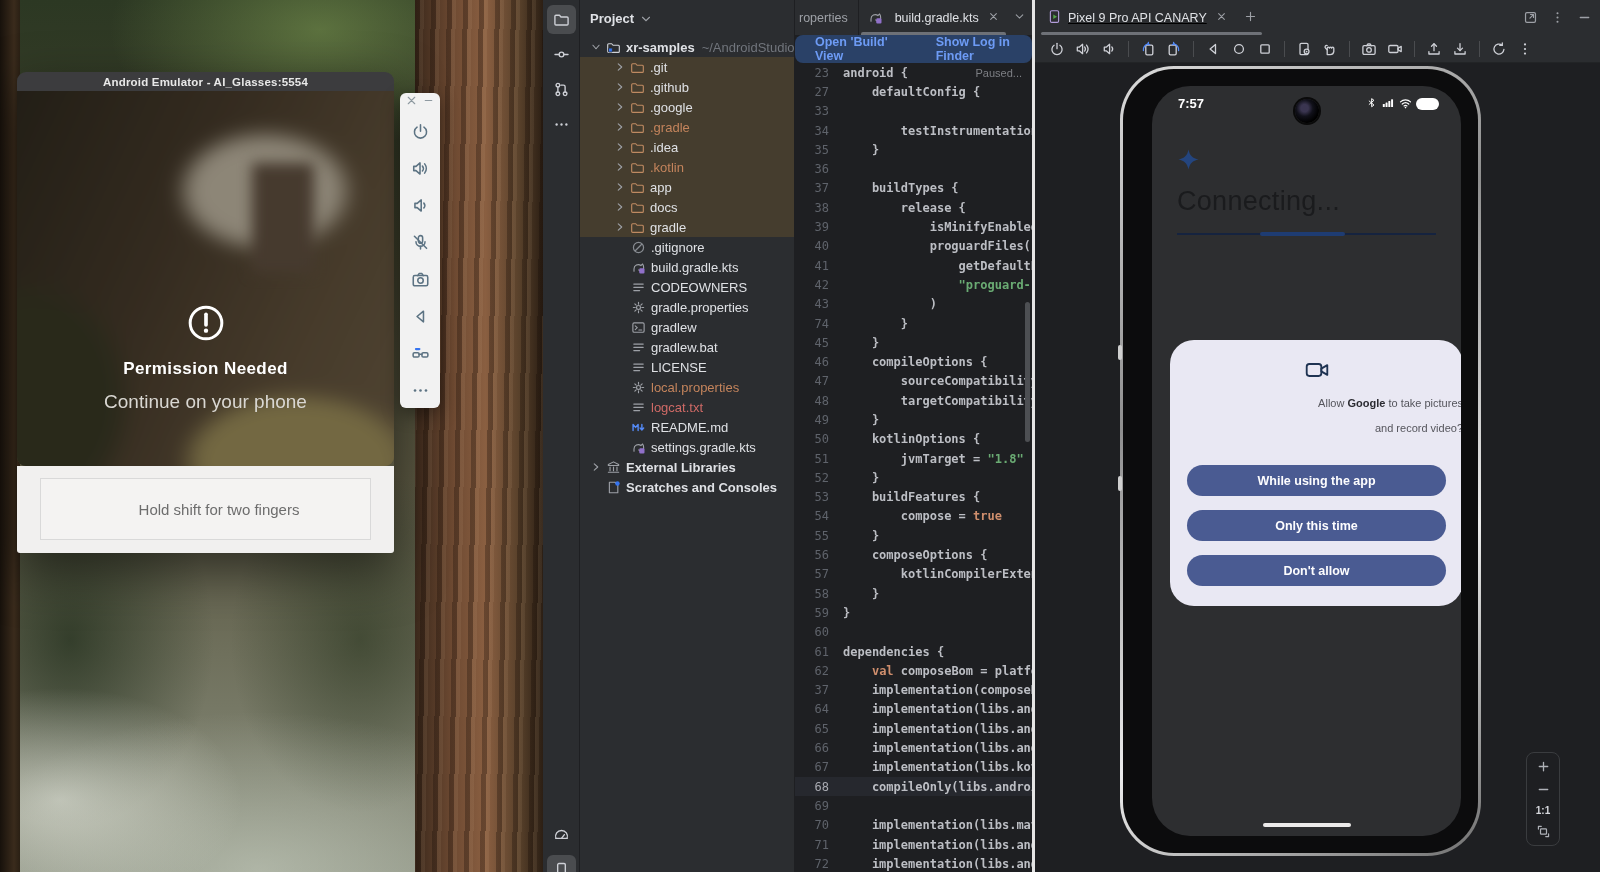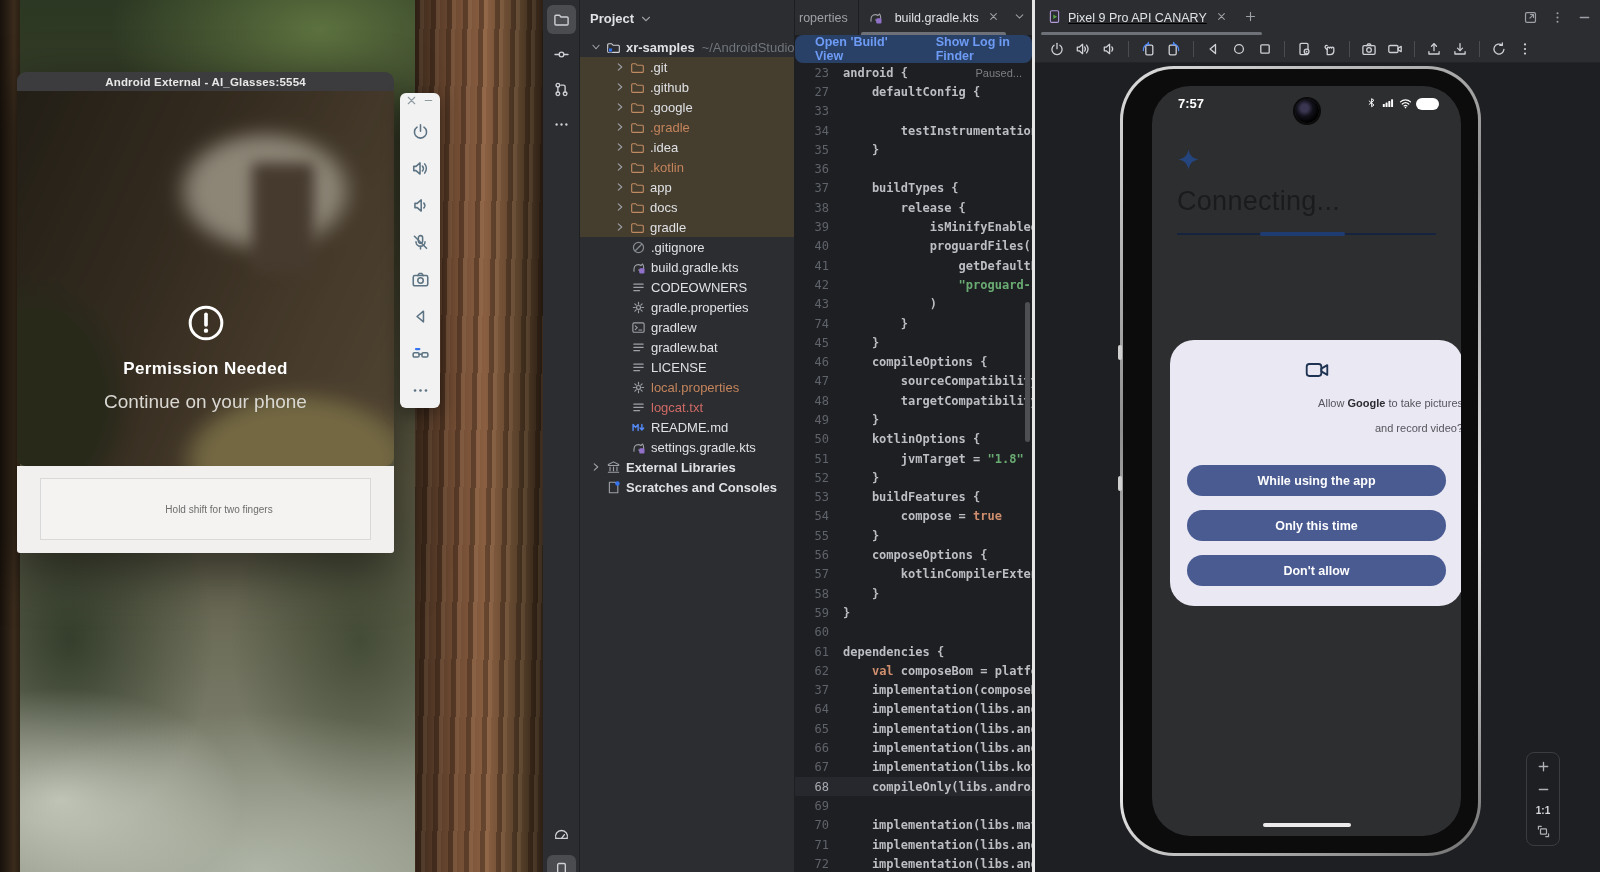--- a/index.html
+++ b/index.html
@@ -36,21 +36,21 @@
       radial-gradient(ellipse 140px 160px at 30px 330px, #3c3e28 0 60%, transparent 78%),
       linear-gradient(115deg,#2e2a1f 0%,#4e4130 40%,#6b5a42 70%,#7d6c50 100%); }
   .emu-frame { position:absolute; left:235px; top:72px; width:62px; height:110px; background:#6b5948; filter:blur(7px); }
   .emu-dim { position:absolute; inset:0; background:rgba(10,8,5,.38); }
   .emu-dialog { position:absolute; inset:0; display:flex; flex-direction:column; align-items:center; }
   .emu-excl { margin-top:212px; }
   .emu-dtitle { margin-top:16px; color:#ffffff; font-size:17px; font-weight:bold; letter-spacing:.4px; }
   .emu-dsub { margin-top:12px; color:#d9d7d2; font-size:19px; font-weight:300; }
   .emu-hint { position:relative; height:87px; background:#f1f0ef; border-radius:0 0 3px 3px; }
   .emu-hint-box { position:absolute; left:23px; right:23px; top:12px; bottom:13px; border:1px solid #d9d9d9; background:#f4f3f2;
-    display:flex; align-items:center; justify-content:center; color:#6d6d6d; font-size:10px;padding-left:27px; }
+    display:flex; align-items:center; justify-content:center; color:#6d6d6d; font-size:15px;padding-left:27px; }
 
   
   .emu-toolbar { position:absolute; left:400px; top:93px; width:40px; height:315px; background:#f2f2f2; border-radius:6px;
     box-shadow:0 6px 18px rgba(0,0,0,.4); display:flex; flex-direction:column; align-items:center; }
   .emu-wc { width:100%; display:flex; justify-content:space-evenly; align-items:center; height:22px; color:#8f9aa1; }
   .etb-btn { width:28px; height:35px; display:flex; align-items:center; justify-content:center; color:#5c7383; cursor:pointer; }
   .etb-btn svg { width:19px; height:19px; }
 
   
   .ide { position:absolute; left:543px; top:0; width:1057px; height:872px; background:#2b2d30; }
@@ -151,21 +151,21 @@
   .rd-zoom .ratio { font-size:10px; font-weight:bold; color:#d5d7dc; }
 </style>
 </head>
 <body>
 
 <div class="wallpaper"></div>
 <div class="trunk-left"></div>
 <div class="trunk-right"></div>
 
 <div class="emu">
-  <div class="emu-title">Android External - AI_Glasses:5554</div>
+  <div class="emu-title">Android Emulator - AI_Glasses:5554</div>
   <div class="emu-screen">
     <div class="emu-bg"></div>
     <div class="emu-frame"></div>
     <div class="emu-dim"></div>
     <div class="emu-dialog">
       <svg class="emu-excl" width="40" height="40" viewBox="0 0 24 24" fill="none" stroke="#fff" stroke-linecap="round">
         <circle cx="12" cy="12" r="9.5" stroke-width="1.8"></circle>
         <line x1="12" y1="6.8" x2="12" y2="13.2" stroke-width="2.2"></line>
         <circle cx="12" cy="16.6" r="1.3" fill="#fff" stroke="none"></circle>
       </svg>

